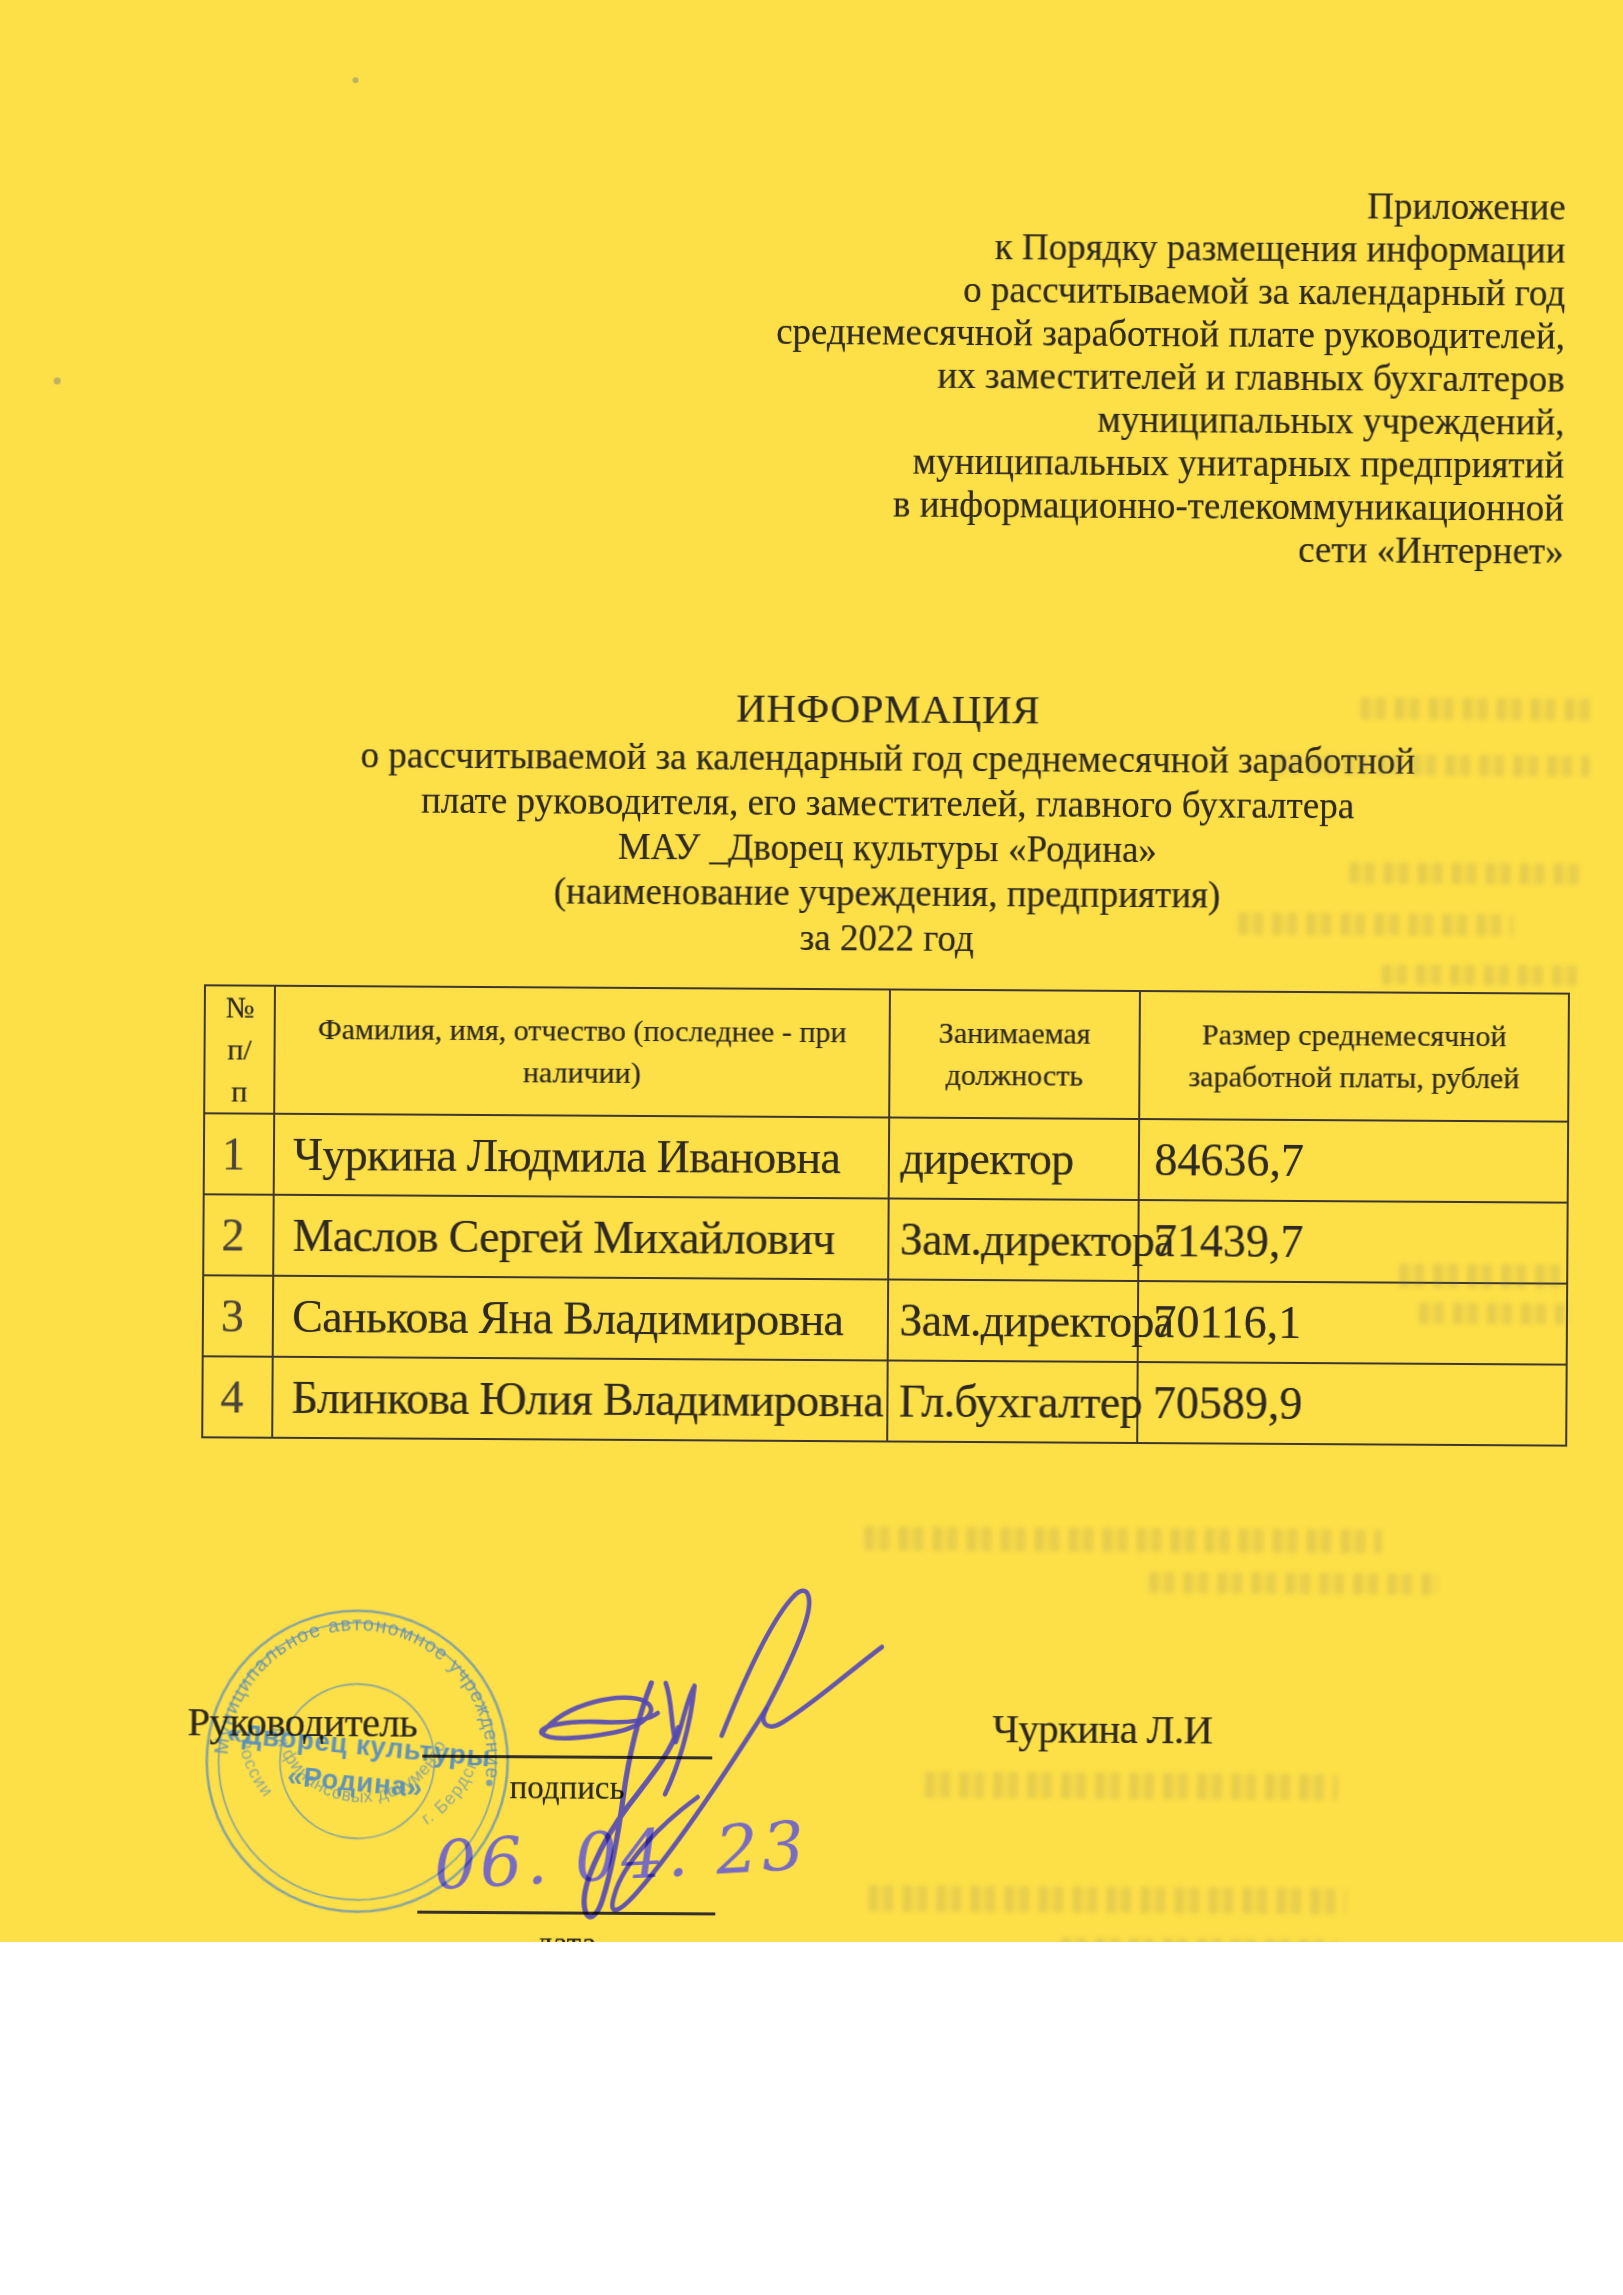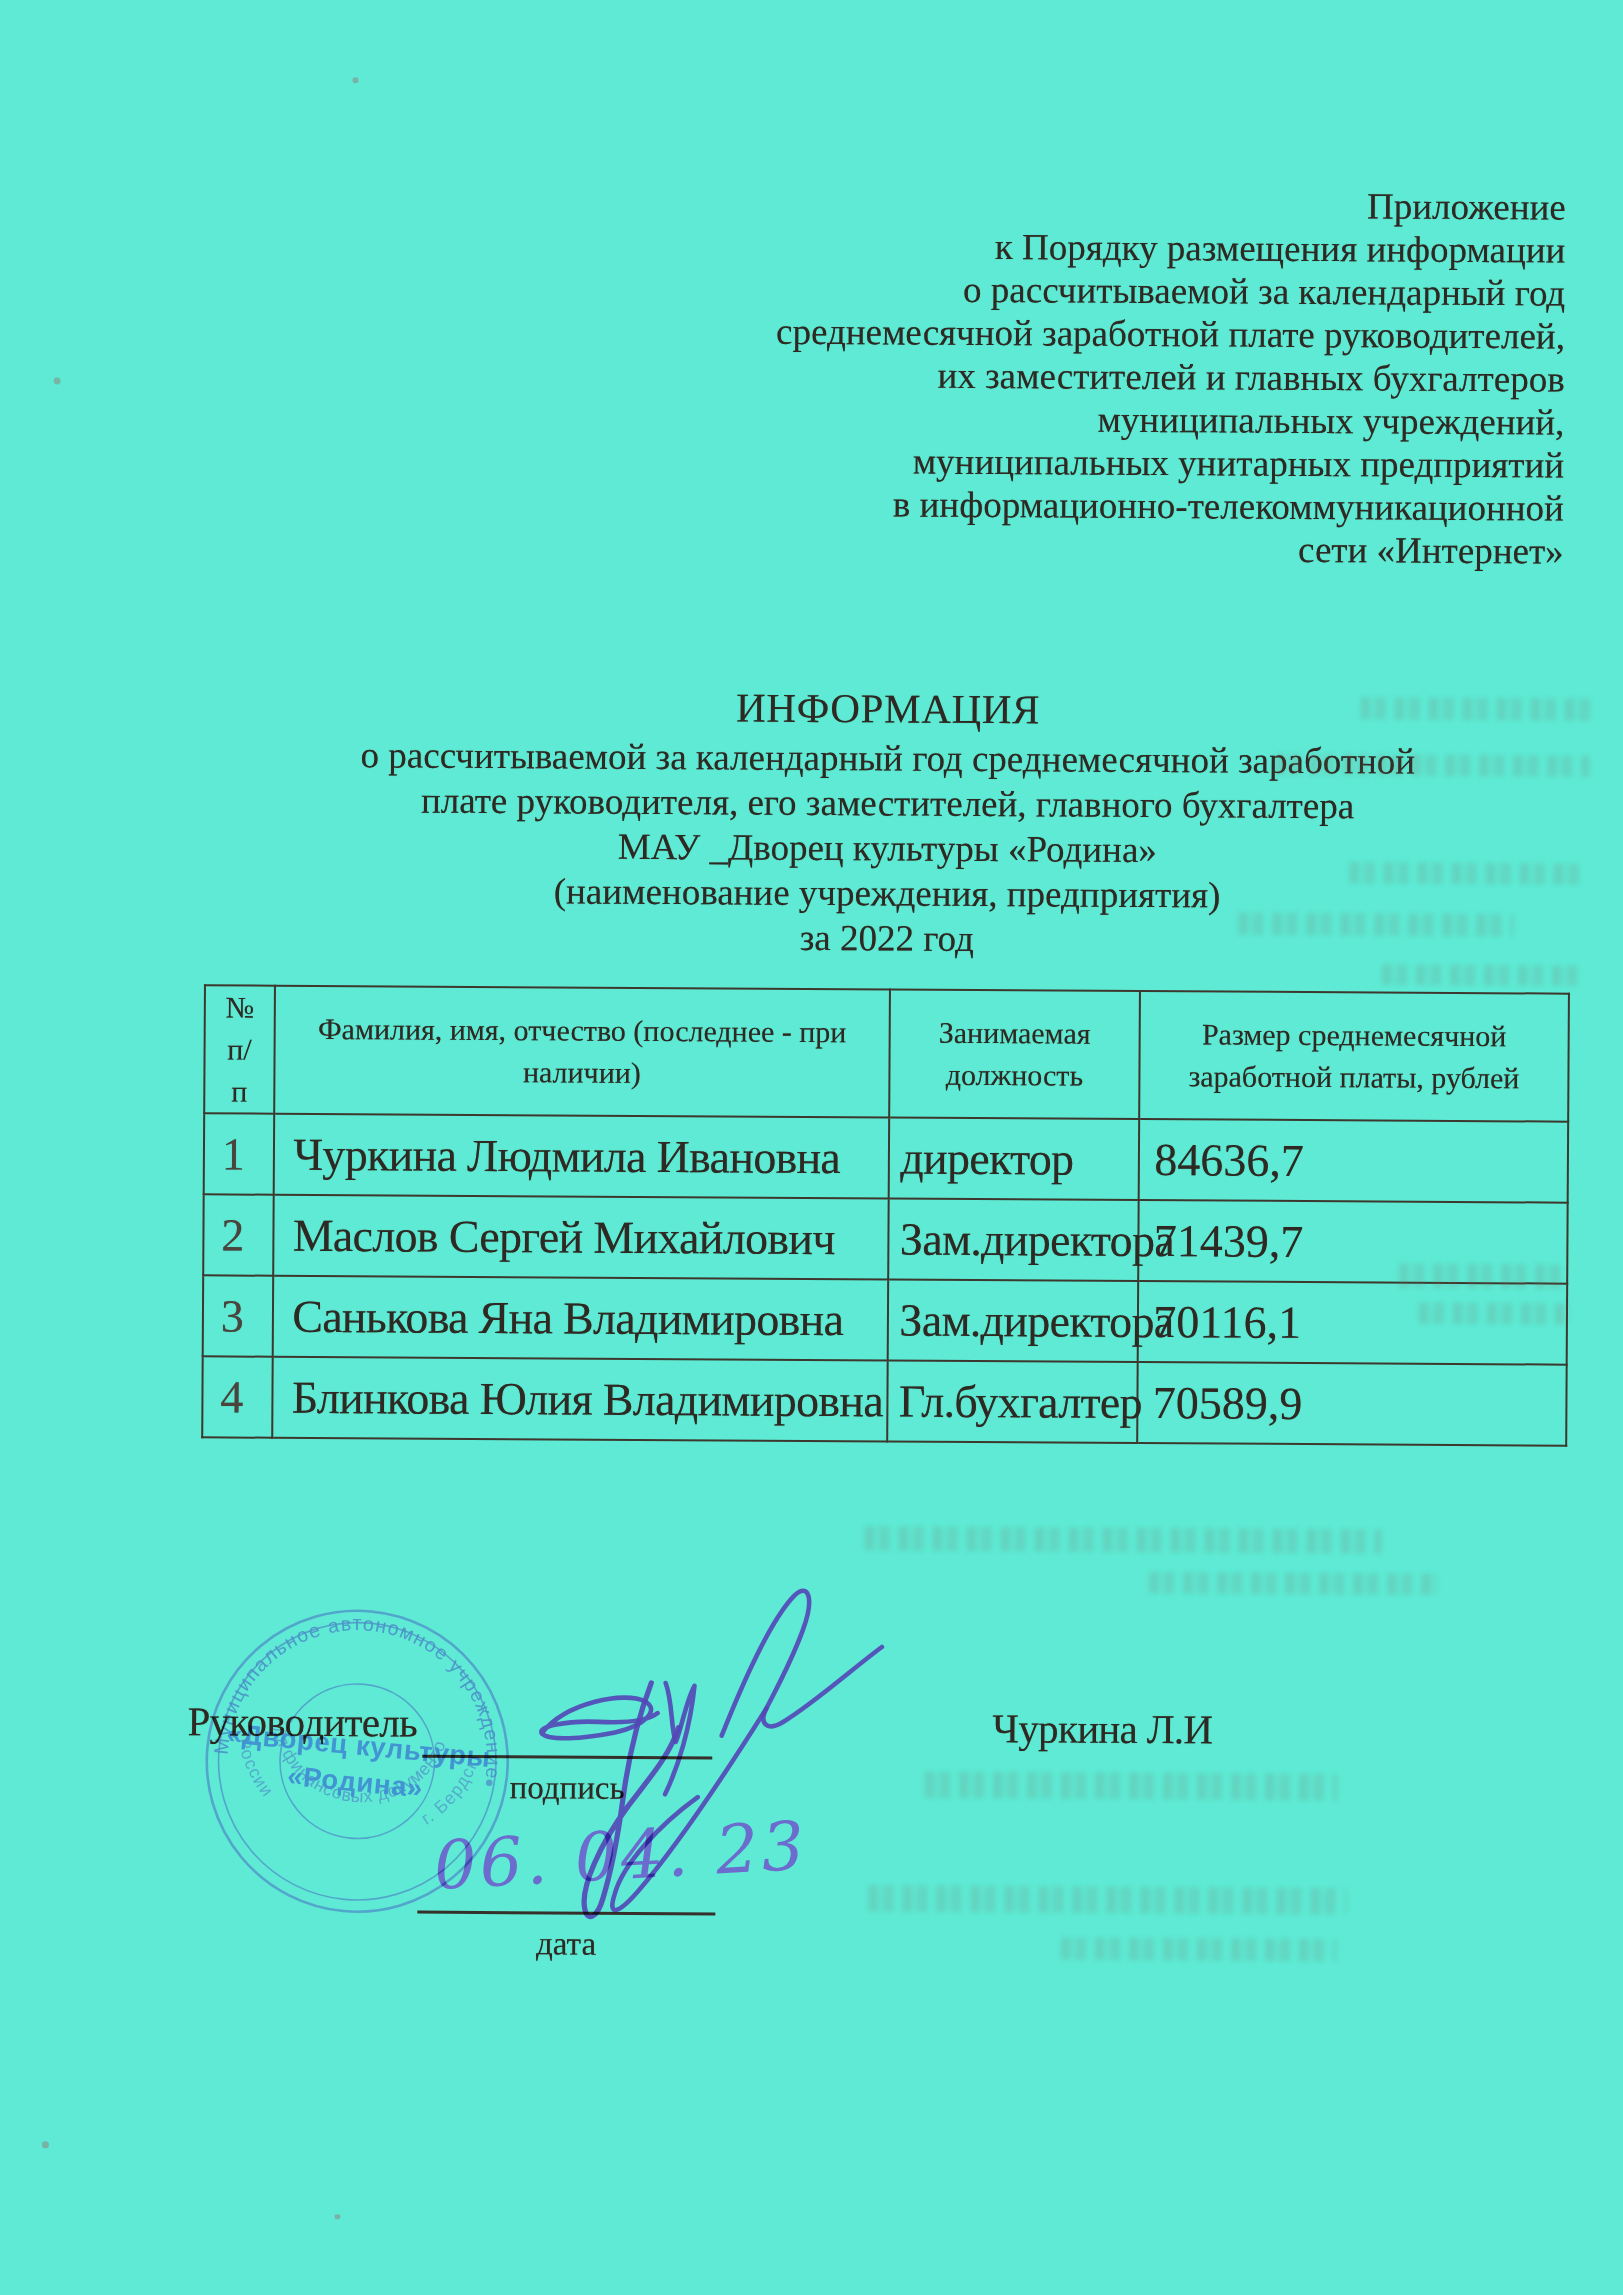--- a/index.html
+++ b/index.html
@@ -1,18 +1,18 @@
 <!DOCTYPE html>
 <html style="font-size:10.5px"><head>
 <meta charset="utf-8">
 <style>
   html,body{margin:0;padding:0;background:#ffffff;}
   .sheet{
-    position:relative;width:1624px;height:2295px;overflow:hidden;
-    background:#5eead4;
+    position:relative;width:1624px;height:1942px;overflow:hidden;
+    background:#fde047;
     font-family:"Liberation Serif","DejaVu Serif",serif;
     color:#2e2922;
   }
   .tilt{position:absolute;inset:0;transform:rotate(0.35deg);transform-origin:812px 0;}
   .txt{text-shadow:0 0 0.7px rgba(46,41,34,.55);}
 
   
   .appendix{position:absolute;top:181px;right:57px;text-align:right;
     font-size:37px;line-height:43px;}
   

